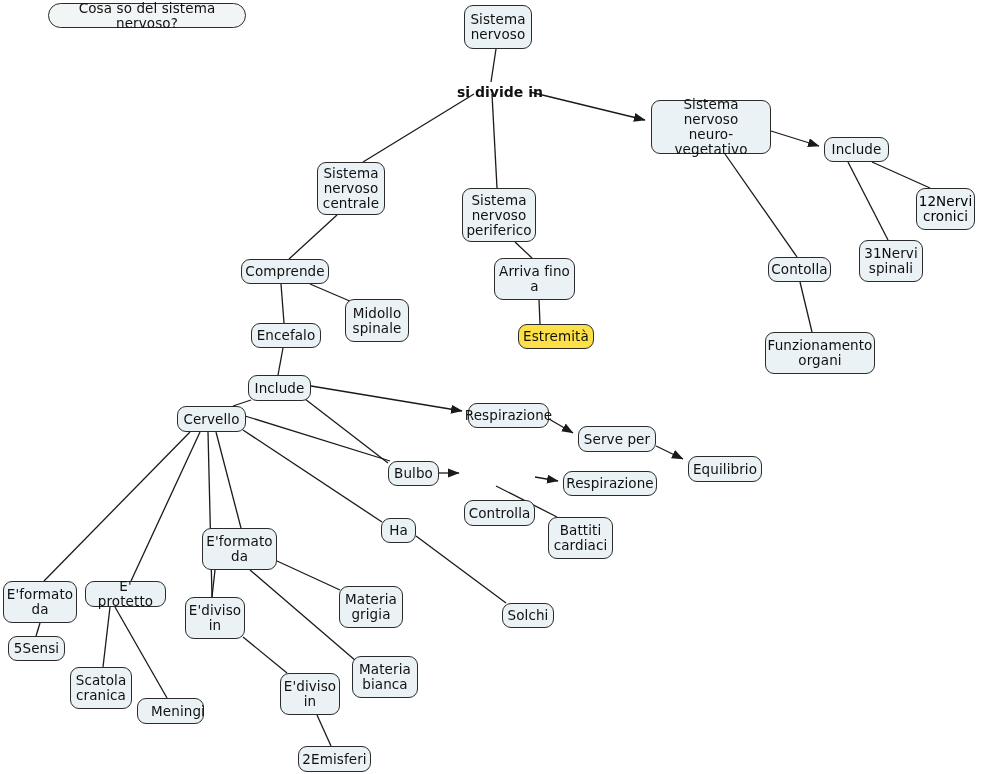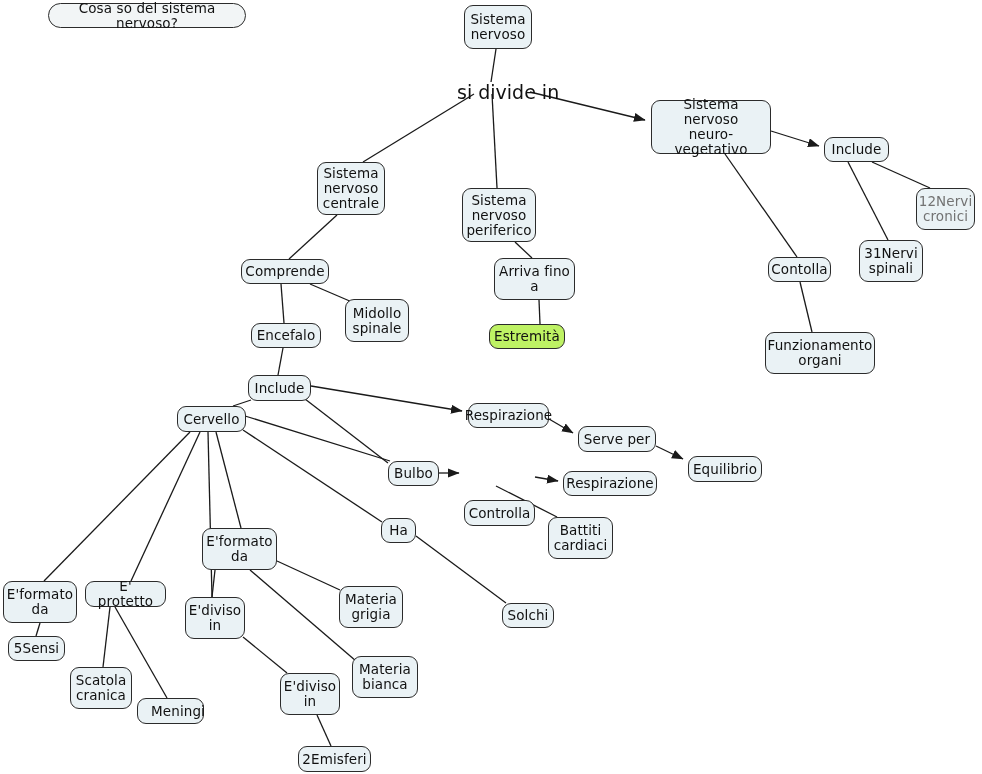--- a/index.html
+++ b/index.html
@@ -45,25 +45,26 @@
     z-index: 2;
   }
   .node.question {
     border-radius: 13px;
     background: #f2f5f6;
     font-size: 13.5px;
   }
   .label-plain {
     position: absolute;
     color: #111111;
-    font-size: 19px;
+    font-size: 14px;
     line-height: 15px;
     background: transparent;
     white-space: nowrap;
     z-index: 3;
+    font-weight: bold;
   }
 </style>
 </head>
 <body>
 
 <div id="map-canvas" style="width: 982px; height: 774px; background: rgb(255, 255, 255); border-radius: 12px;">
   <svg id="edge-layer" viewBox="0 0 982 774">
     <defs>
       <marker id="arrowhead" markerWidth="9" markerHeight="7" refX="8.5" refY="3.5" orient="auto" markerUnits="strokeWidth">
         <polygon points="0 0, 9 3.5, 0 7" fill="#1a1a1a"></polygon>
@@ -122,34 +123,34 @@
       <div class="node" style="left: 317px; top: 162px; width: 68px; height: 53px; background: rgb(234, 242, 245); border-color: rgb(43, 43, 43); color: rgb(17, 17, 17);">Sistema
 nervoso
 centrale</div>
       <div class="node" style="left: 462px; top: 188px; width: 74px; height: 54px; background: rgb(234, 242, 245); border-color: rgb(43, 43, 43); color: rgb(17, 17, 17);">Sistema
 nervoso
 periferico</div>
       <div class="node" style="left: 651px; top: 100px; width: 120px; height: 54px; background: rgb(234, 242, 245); border-color: rgb(43, 43, 43); color: rgb(17, 17, 17);">Sistema
 nervoso
 neuro-vegetativo</div>
       <div class="node" style="left: 824px; top: 137px; width: 65px; height: 25px; background: rgb(234, 242, 245); border-color: rgb(43, 43, 43); color: rgb(17, 17, 17);">Include</div>
-      <div class="node" style="left: 916px; top: 188px; width: 59px; height: 42px; background: rgb(234, 242, 245); border-color: rgb(43, 43, 43); color: #737373;">12Nervi
+      <div class="node" style="left: 916px; top: 188px; width: 59px; height: 42px; background: rgb(234, 242, 245); border-color: rgb(43, 43, 43); color: #000000;">12Nervi
 cronici</div>
       <div class="node" style="left: 859px; top: 240px; width: 64px; height: 42px; background: rgb(234, 242, 245); border-color: rgb(43, 43, 43); color: rgb(17, 17, 17);">31Nervi
 spinali</div>
       <div class="node" style="left: 768px; top: 257px; width: 63px; height: 25px; background: rgb(234, 242, 245); border-color: rgb(43, 43, 43); color: rgb(17, 17, 17);">Contolla</div>
       <div class="node" style="left: 765px; top: 332px; width: 110px; height: 42px; background: rgb(234, 242, 245); border-color: rgb(43, 43, 43); color: rgb(17, 17, 17);">Funzionamento
 organi</div>
       <div class="node" style="left: 241px; top: 259px; width: 88px; height: 25px; background: rgb(234, 242, 245); border-color: rgb(43, 43, 43); color: rgb(17, 17, 17);">Comprende</div>
       <div class="node" style="left: 345px; top: 299px; width: 64px; height: 43px; background: rgb(234, 242, 245); border-color: rgb(43, 43, 43); color: rgb(17, 17, 17);">Midollo
 spinale</div>
       <div class="node" style="left: 251px; top: 323px; width: 70px; height: 25px; background: rgb(234, 242, 245); border-color: rgb(43, 43, 43); color: rgb(17, 17, 17);">Encefalo</div>
       <div class="node" style="left: 494px; top: 258px; width: 81px; height: 42px; background: rgb(234, 242, 245); border-color: rgb(43, 43, 43); color: rgb(17, 17, 17);">Arriva fino
 a</div>
-      <div class="node" style="left: 489px; top: 324px; width: 76px; height: 25px; background: #bef264; border-color: rgb(43, 43, 43); color: rgb(17, 17, 17);">Estremità</div>
+      <div class="node" style="left: 518px; top: 324px; width: 76px; height: 25px; background: #fde047; border-color: rgb(43, 43, 43); color: rgb(17, 17, 17);">Estremità</div>
       <div class="node" style="left: 248px; top: 375px; width: 63px; height: 26px; background: rgb(234, 242, 245); border-color: rgb(43, 43, 43); color: rgb(17, 17, 17);">Include</div>
       <div class="node" style="left: 177px; top: 406px; width: 69px; height: 26px; background: rgb(234, 242, 245); border-color: rgb(43, 43, 43); color: rgb(17, 17, 17);">Cervello</div>
       <div class="node" style="left: 468px; top: 403px; width: 81px; height: 25px; background: rgb(234, 242, 245); border-color: rgb(43, 43, 43); color: rgb(17, 17, 17);">Respirazione</div>
       <div class="node" style="left: 578px; top: 426px; width: 78px; height: 26px; background: rgb(234, 242, 245); border-color: rgb(43, 43, 43); color: rgb(17, 17, 17);">Serve per</div>
       <div class="node" style="left: 688px; top: 456px; width: 74px; height: 26px; background: rgb(234, 242, 245); border-color: rgb(43, 43, 43); color: rgb(17, 17, 17);">Equilibrio</div>
       <div class="node" style="left: 388px; top: 461px; width: 51px; height: 25px; background: rgb(234, 242, 245); border-color: rgb(43, 43, 43); color: rgb(17, 17, 17);">Bulbo</div>
       <div class="node" style="left: 464px; top: 460px; width: 71px; height: 26px; background: rgb(234, 242, 245); border-color: rgb(43, 43, 43); color: rgb(17, 17, 17); margin-top: 40px;">Controlla</div>
       <div class="node" style="left: 563px; top: 471px; width: 94px; height: 25px; background: rgb(234, 242, 245); border-color: rgb(43, 43, 43); color: rgb(17, 17, 17);">Respirazione</div>
       <div class="node" style="left: 548px; top: 517px; width: 65px; height: 42px; background: rgb(234, 242, 245); border-color: rgb(43, 43, 43); color: rgb(17, 17, 17);">Battiti
 cardiaci</div>

